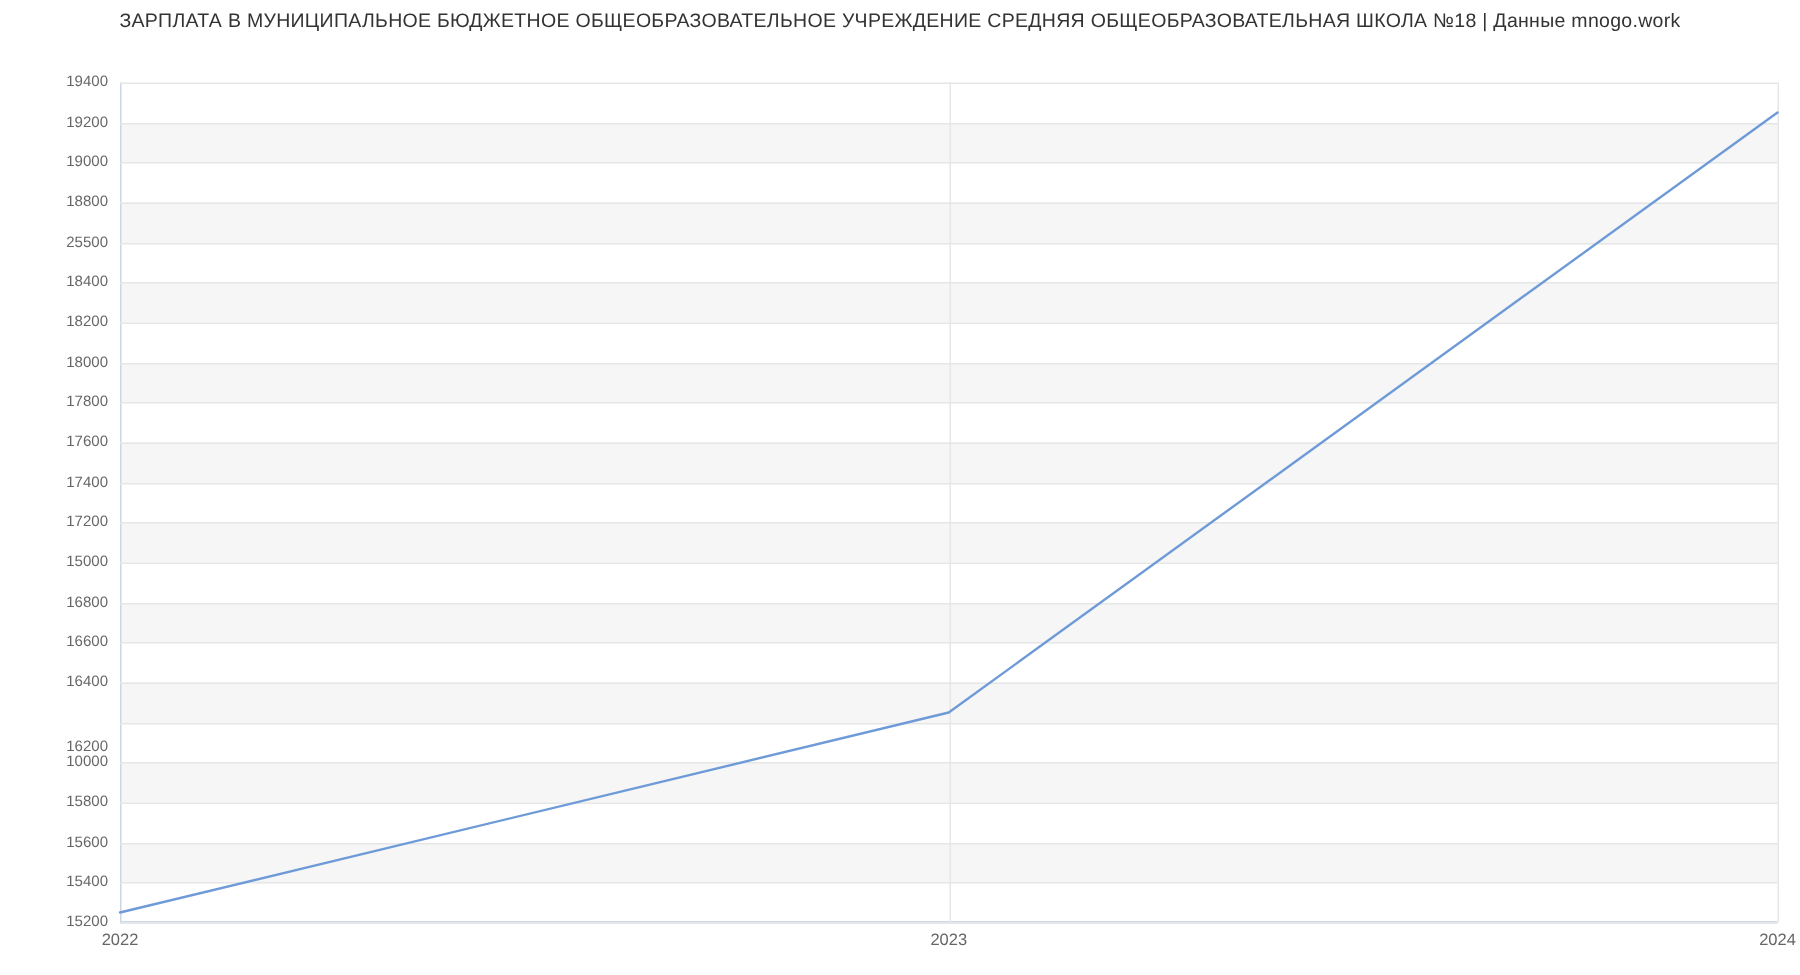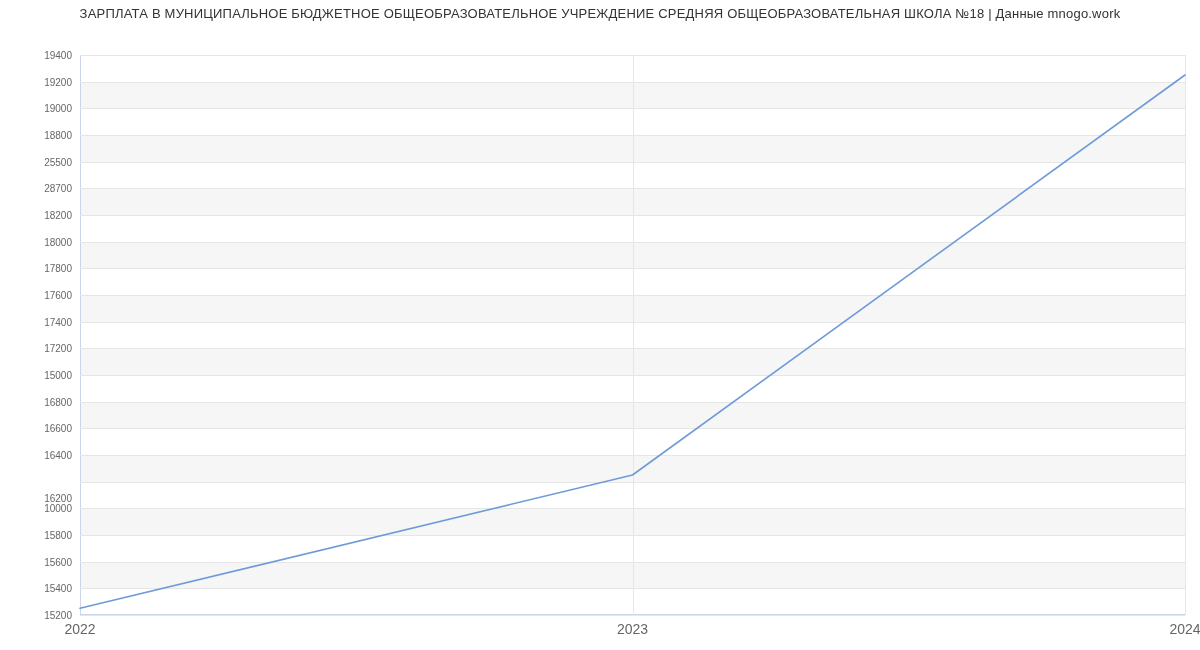--- a/index.html
+++ b/index.html
@@ -55,21 +55,21 @@
     font-size: 10px;
     color: #666666;
     text-align: right;
     white-space: nowrap;
   }
   .x-tick {
     position: absolute;
     top: 100%;
     margin-top: 6px;
     transform: translateX(-50%);
-    font-size: 14px;
+    font-size: 11px;
     color: #666666;
     text-align: right;
   }
   .axis-line {
     position: absolute;
     background: #ccd6eb;
   }
   .axis-x {
     left: 0; bottom: 0; width: 100%; height: 1px;
   }
@@ -153,21 +153,21 @@
       <div class="y-tick" style="top: 400px;">16400</div>
       <div class="y-tick" style="top: 373.333px;">16600</div>
       <div class="y-tick" style="top: 346.667px;">16800</div>
       <div class="y-tick" style="top: 320px;">15000</div>
       <div class="y-tick" style="top: 293.333px;">17200</div>
       <div class="y-tick" style="top: 266.667px;">17400</div>
       <div class="y-tick" style="top: 240px;">17600</div>
       <div class="y-tick" style="top: 213.333px;">17800</div>
       <div class="y-tick" style="top: 186.667px; text-align: right;">18000</div>
       <div class="y-tick" style="top: 160px; margin-left: 24px;">18200</div>
-      <div class="y-tick" style="top: 133.333px;">28700</div>
+      <div class="y-tick" style="top: 133.333px;">18400</div>
       <div class="y-tick" style="top: 106.667px;">25500</div>
       <div class="y-tick" style="top: 80px;">18800</div>
       <div class="y-tick" style="top: 53.3333px;">19000</div>
       <div class="y-tick" style="top: 26.6667px;">19200</div>
       <div class="y-tick" style="top: 0px;">19400</div>
       <div class="x-tick" style="left: 0px;">2022</div>
       <div class="x-tick" style="left: 552.5px;">2023</div>
       <div class="x-tick" style="left: 1105px;">2024</div>
     </div>
 </div>

